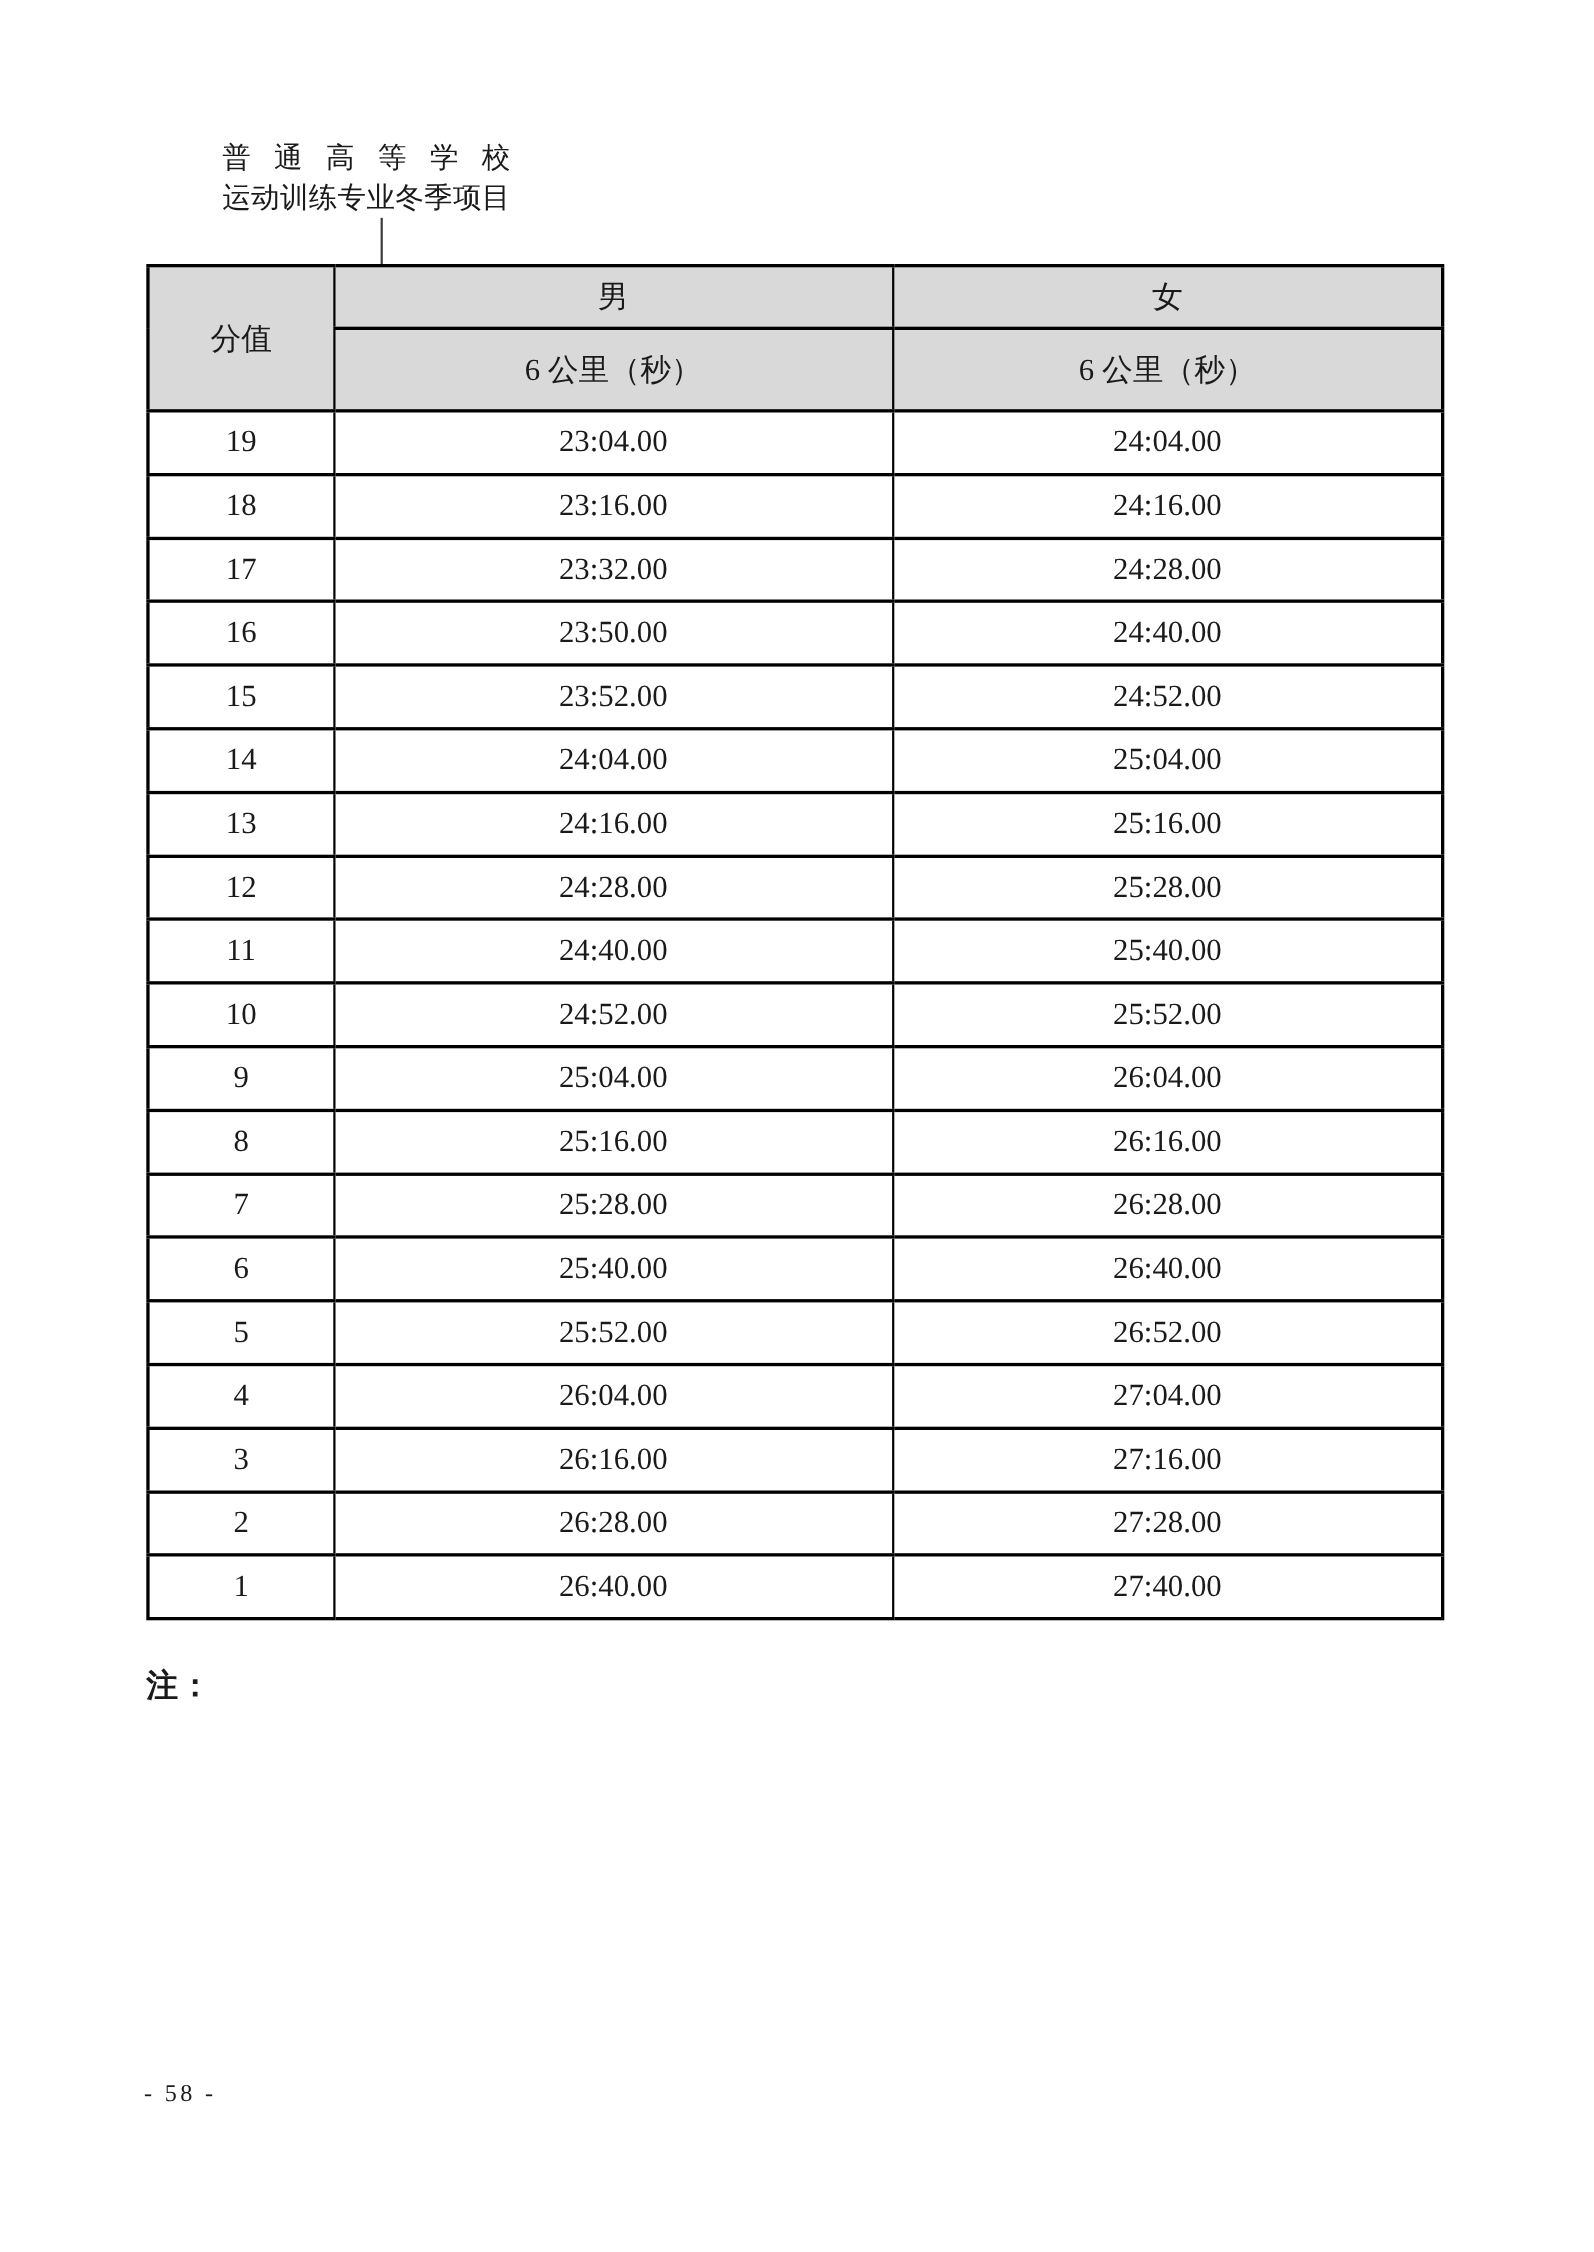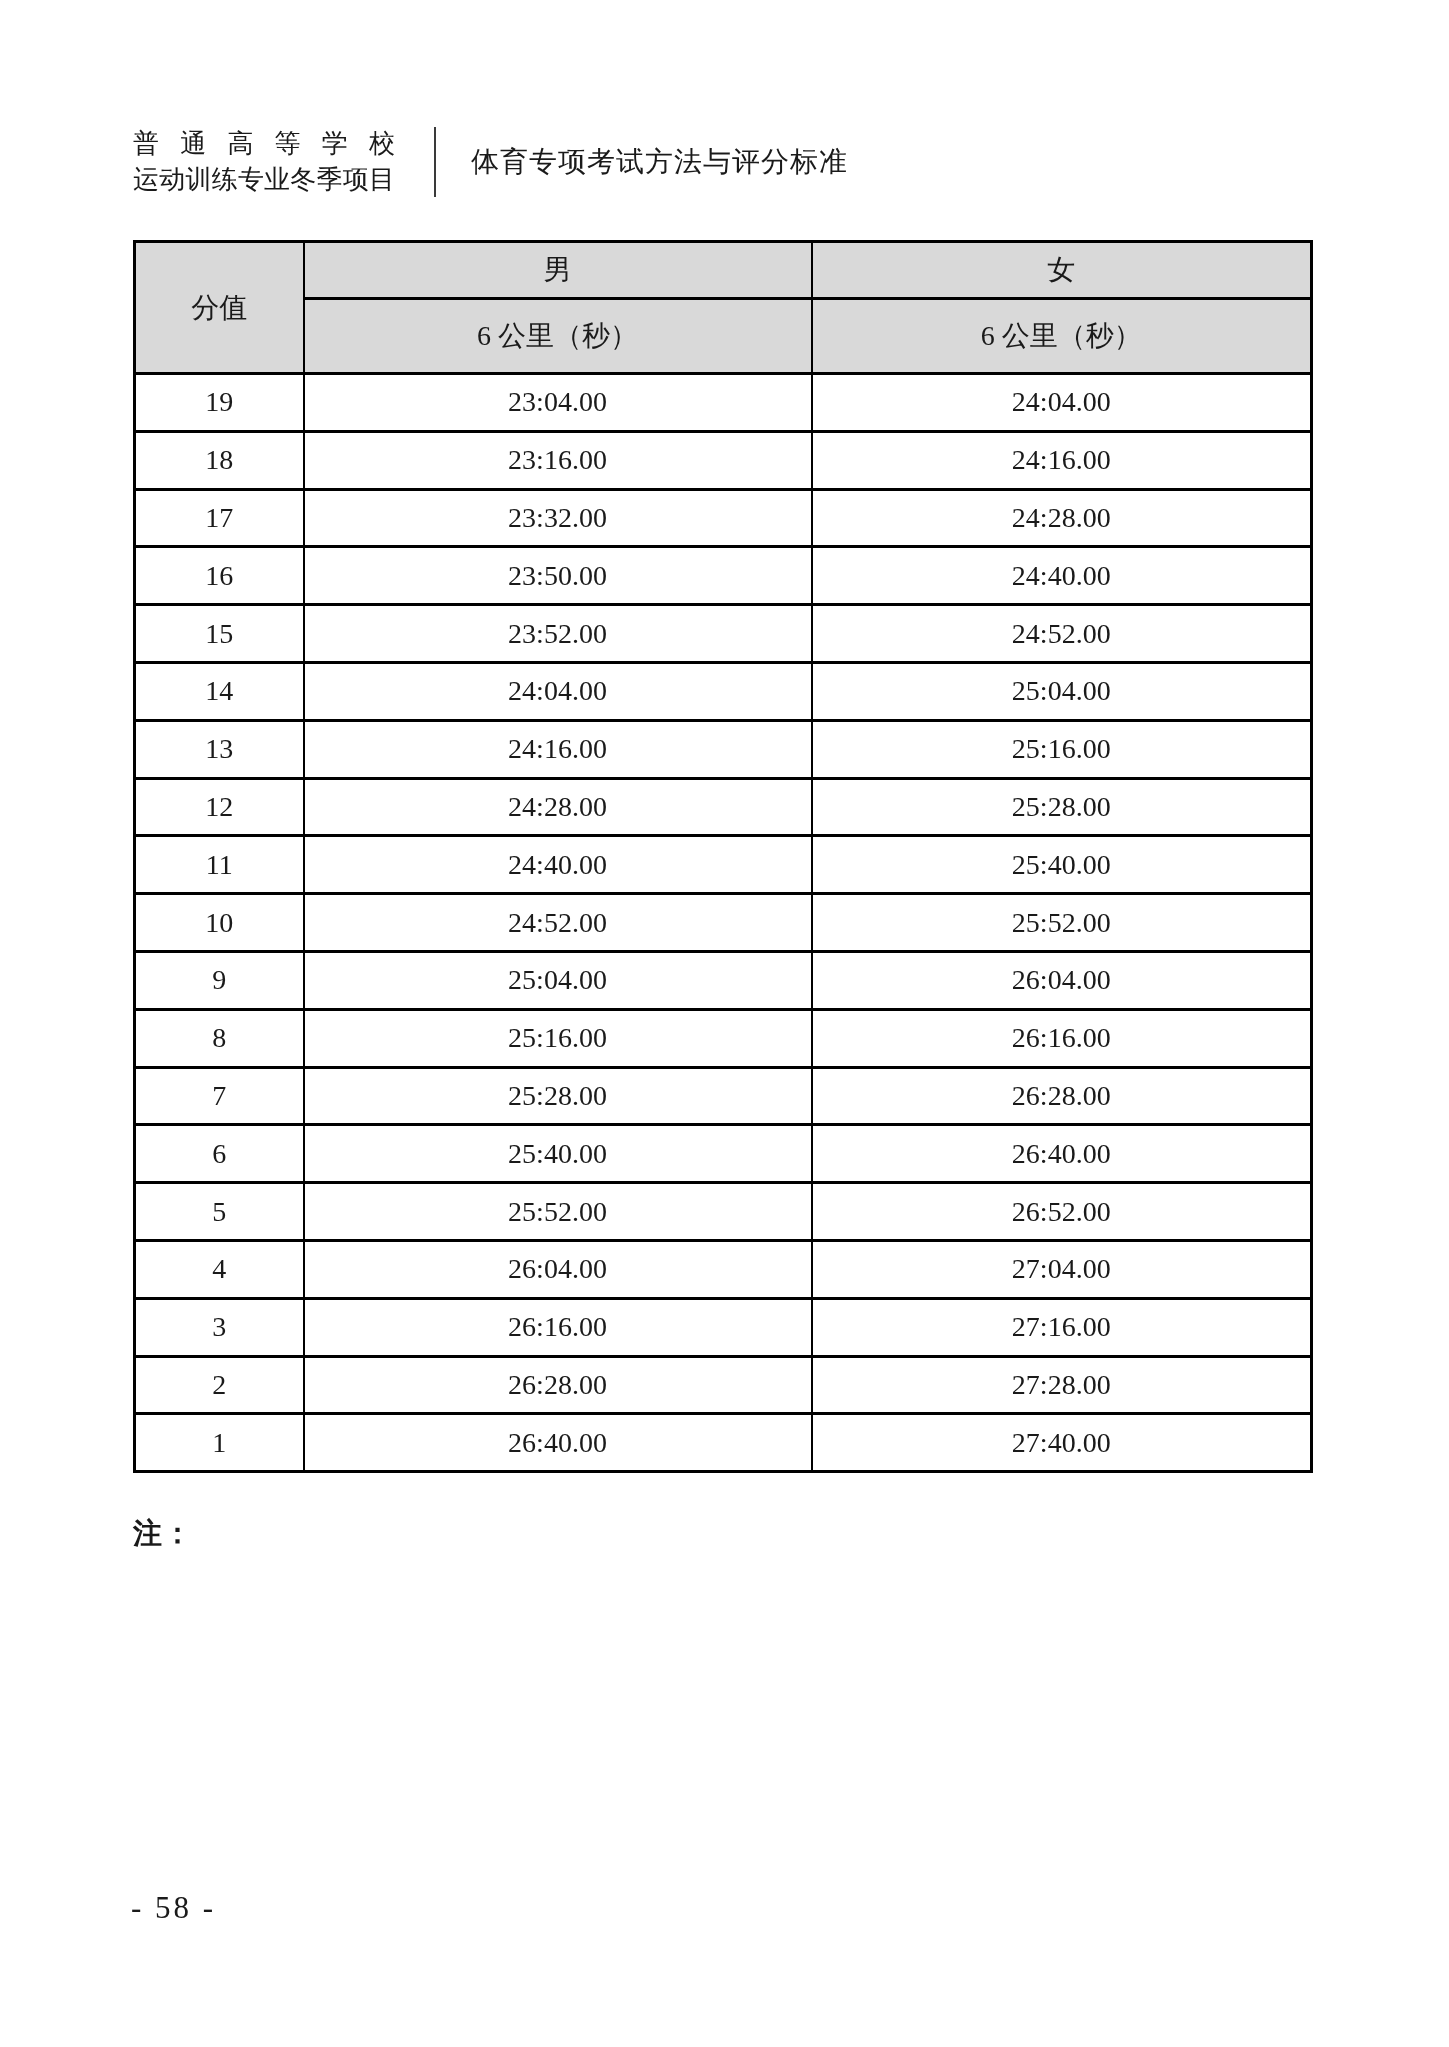--- a/index.html
+++ b/index.html
@@ -16,20 +16,21 @@
     overflow: hidden;
   }
 
   
   .doc-header {
     position: absolute;
     left: 133px;
     top: 126px;
     display: flex;
     align-items: center;
+    flex-direction: column;
   }
   .dh-left {
     width: 262px;
     font-size: 26px;
     line-height: 36px;
   }
   .dh-line1, .dh-line2 {
     text-align: justify;
     text-align-last: justify;
     white-space: nowrap;
@@ -98,21 +99,21 @@
     line-height: 45px;
     text-indent: 2em;
     text-align: justify;
   }
 
   
   .page-footer {
     position: absolute;
     left: 131px;
     top: 1890px;
-    font-size: 31px;
+    font-size: 22px;
     letter-spacing: 3px;
     white-space: nowrap;
   }
 </style>
 </head>
 <body style="--page-bg: #ffffff; --text-color: #1a1a1a; --border-color: #000000; --header-bg: #d9d9d9;">
 
 <div class="page">
 
   <header class="doc-header">

